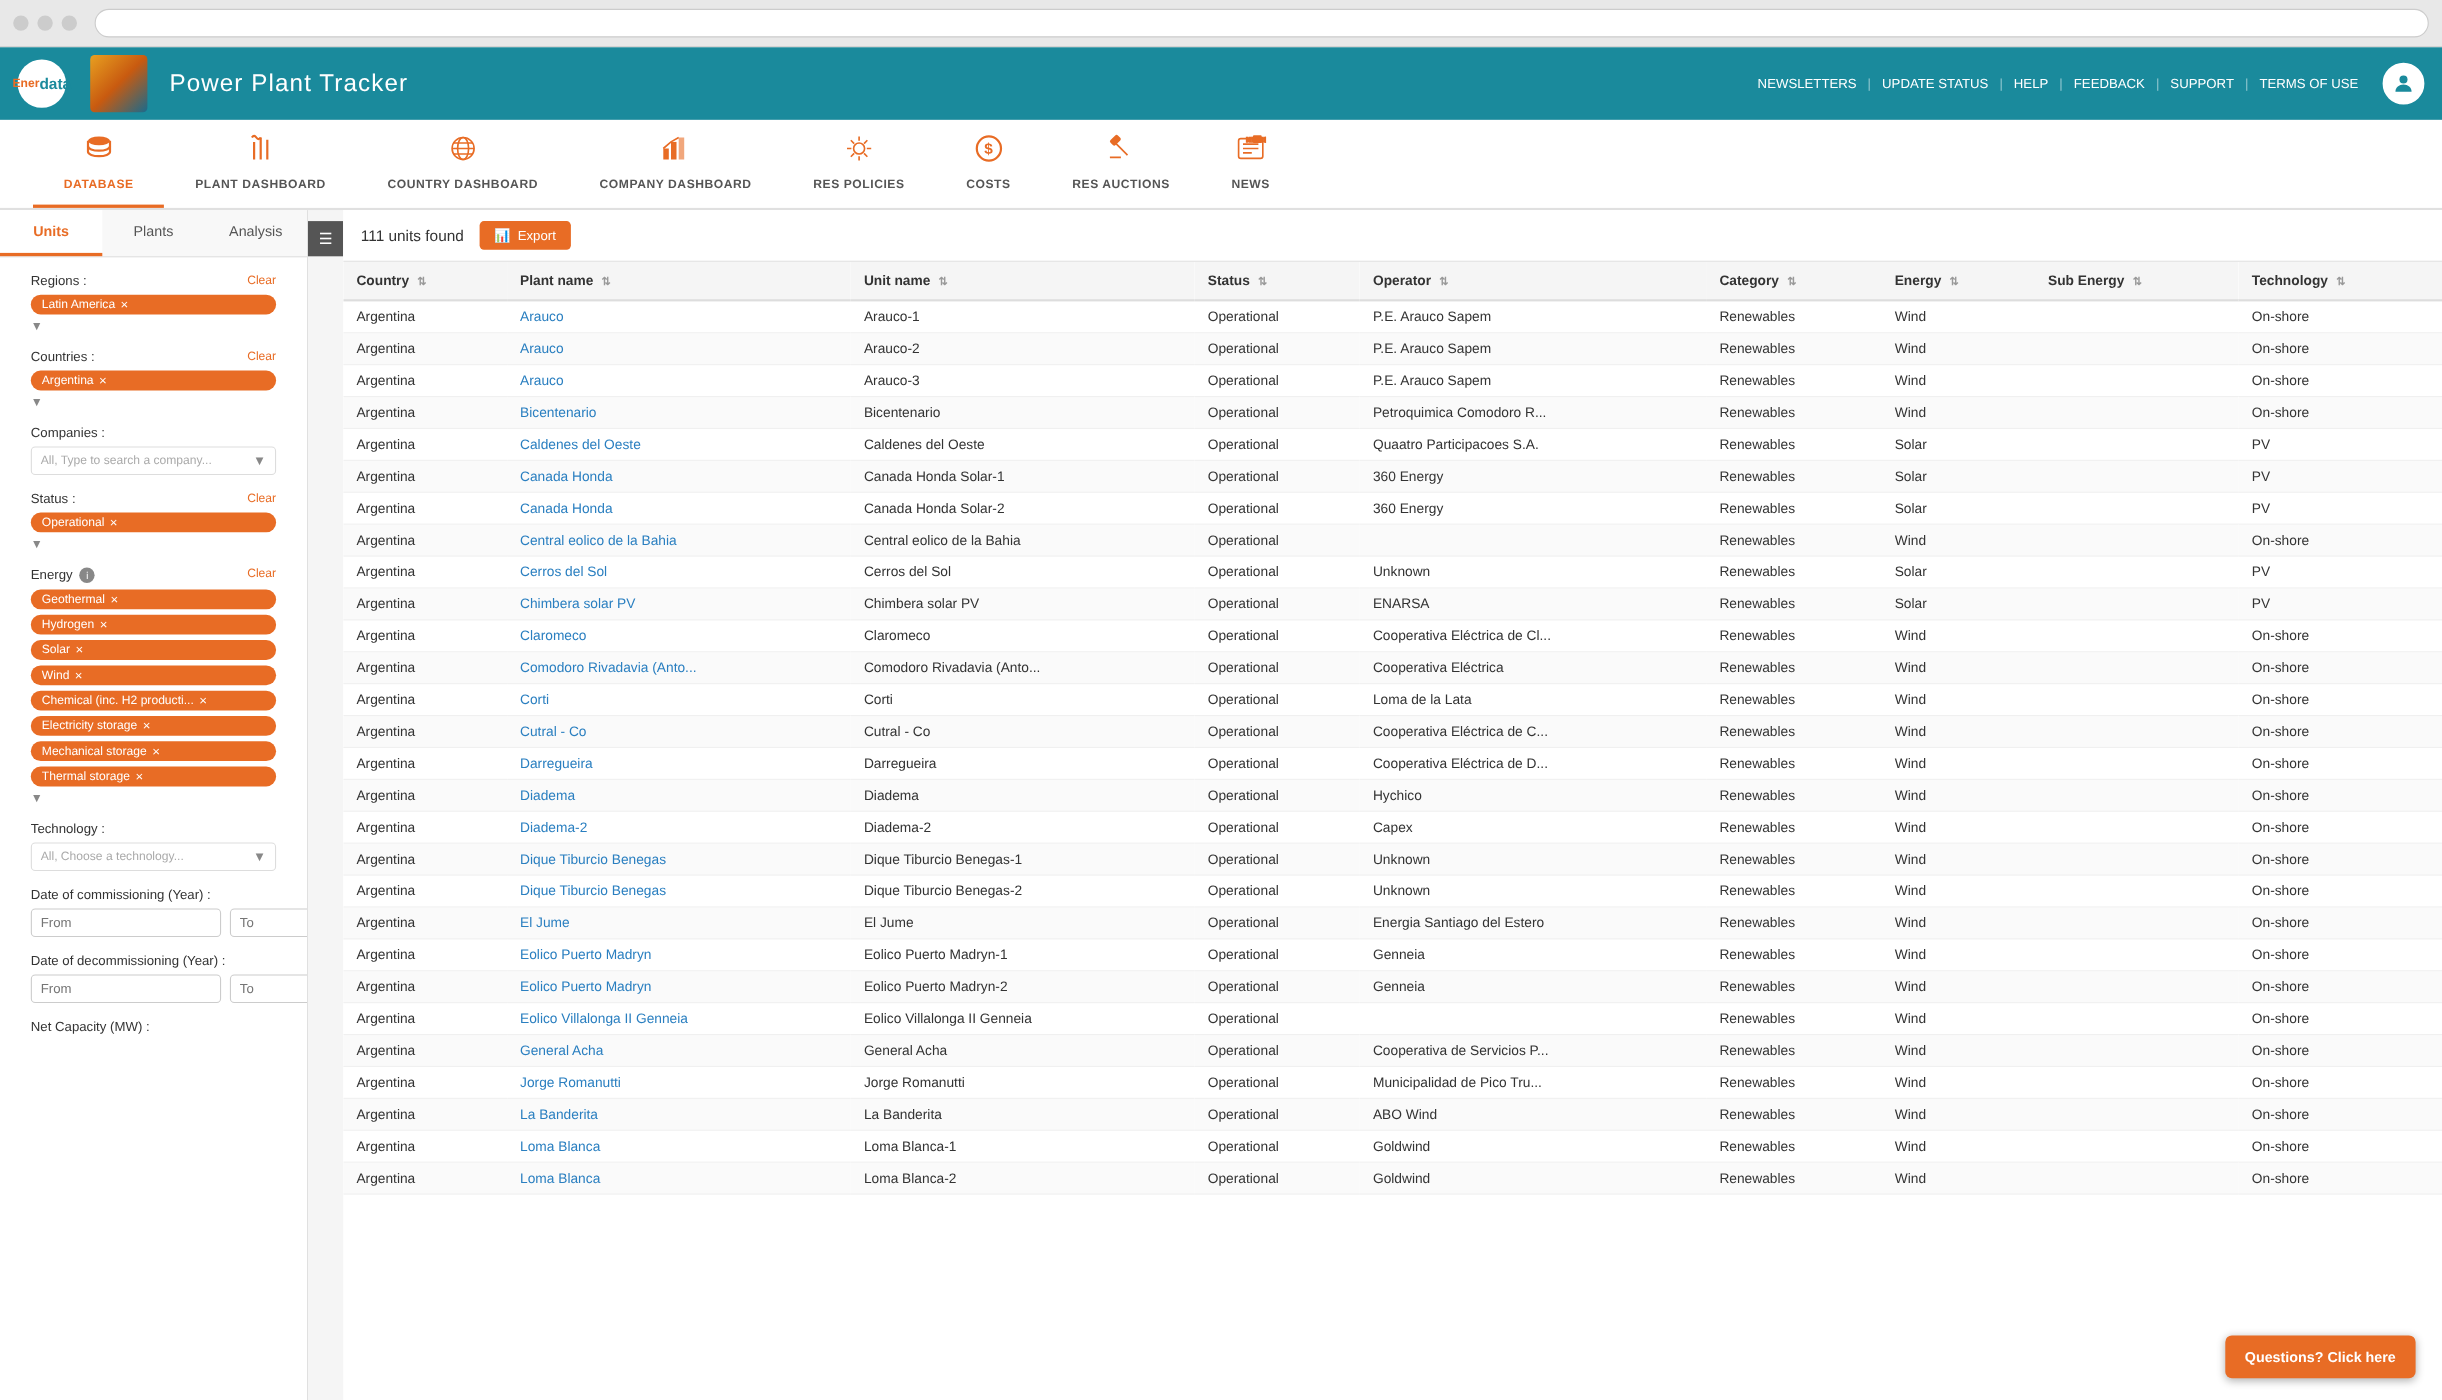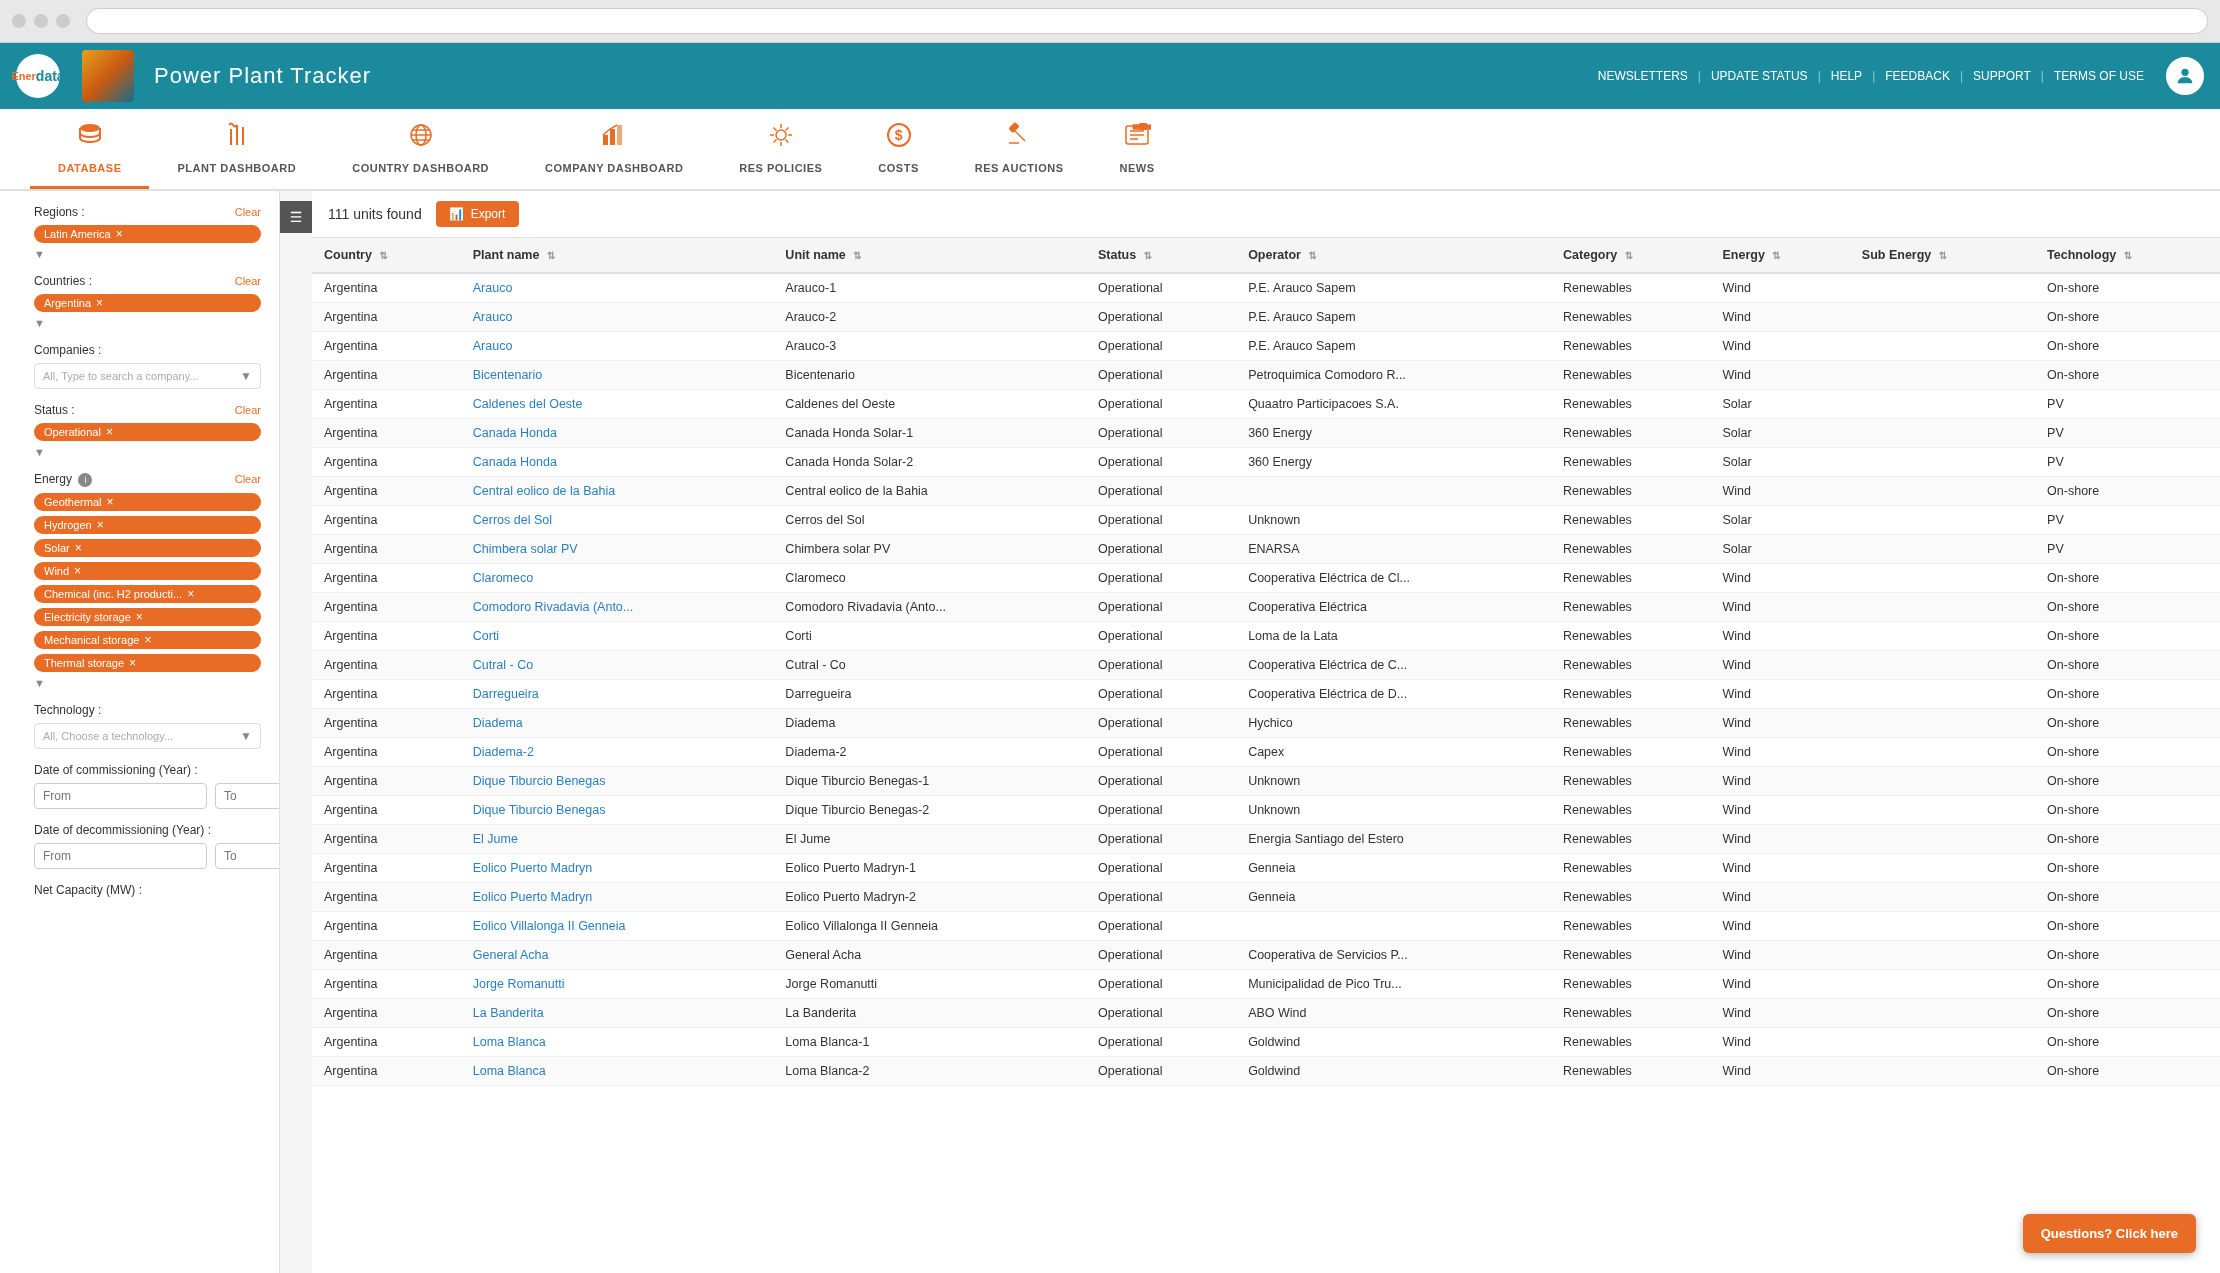--- a/index.html
+++ b/index.html
@@ -148,22 +148,21 @@
       color: #555;
       border-bottom: 3px solid transparent;
     }
     .sidebar-tab.active {
       background: white;
       border-bottom: 3px solid #e86c25;
       color: #e86c25;
       font-weight: bold;
     }
     .sidebar-content {
-      padding: 14px 18px;
-      margin-left: 16px;
+      padding: 14px 28px;
     }
     .filter-section {
       margin-bottom: 14px;
     }
     .filter-label {
       font-size: 12px;
       color: #333;
       margin-bottom: 6px;
       display: flex;
       align-items: center;
@@ -475,20 +474,25 @@
       </svg>
     </span>
     <span>NEWS</span>
   </div>
 </div>
 
 <div class="main-layout">
 
   <div class="sidebar">
 
+    <div class="sidebar-tabs">
+      <div class="sidebar-tab active">Units</div>
+      <div class="sidebar-tab">Plants</div>
+      <div class="sidebar-tab">Analysis</div>
+    </div>
 
     <div class="sidebar-content">
 
       <div class="filter-section">
         <div class="filter-label">
           <span class="filter-label-text">Regions :</span>
           <button class="clear-btn">Clear</button>
         </div>
         <div class="tag-container">
           <div class="tag">

